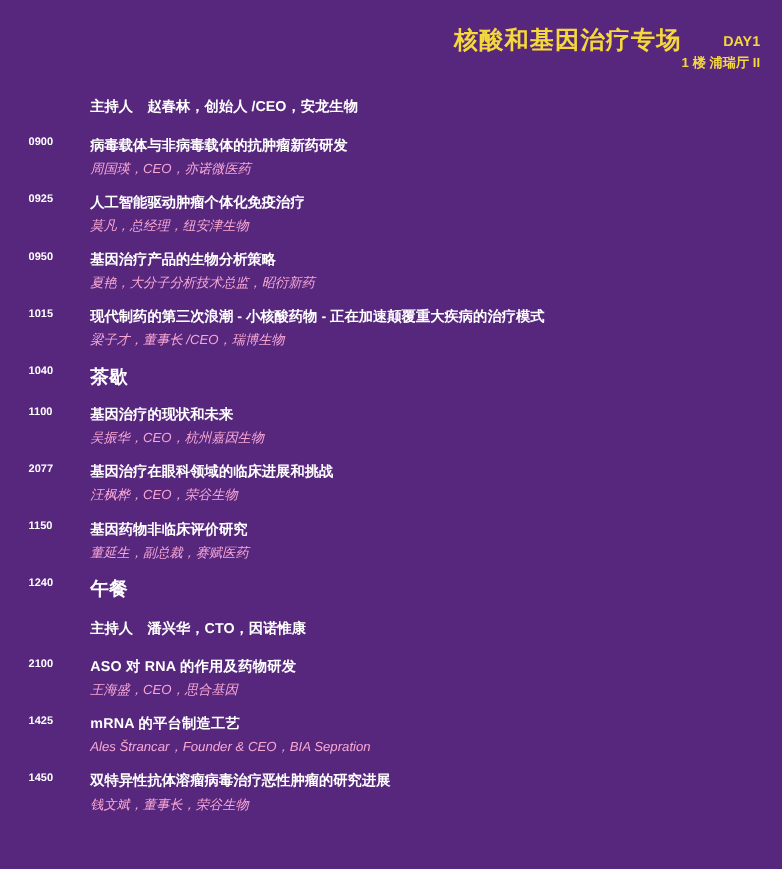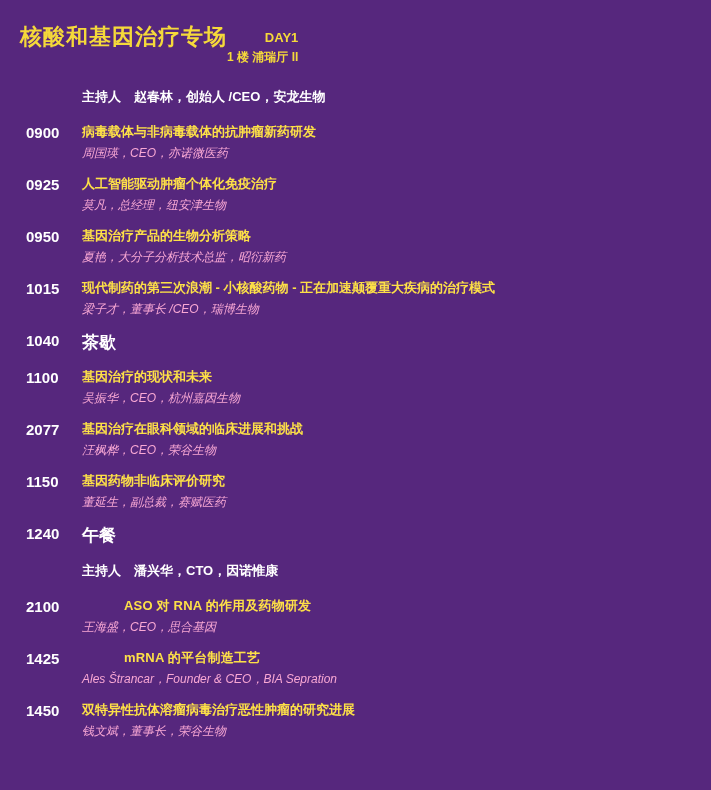--- a/index.html
+++ b/index.html
@@ -16,21 +16,21 @@
   }
   .page {
     position: relative;
     width: 711px;
     height: 790px;
     box-sizing: border-box;
   }
   .header {
     display: flex;
     align-items: flex-start;
-    justify-content: flex-start;
+    justify-content: flex-end;
     padding: 24px 20px 0 20px;
   }
   .session-title {
     font-size: 22px;
     font-weight: bold;
     color: #f5d93a;
     letter-spacing: 1px;
     line-height: 1.2;
   }
   .header-right {
@@ -57,40 +57,39 @@
     display: flex;
     align-items: flex-start;
     margin-bottom: 13px;
   }
   .row.chair {
     margin-bottom: 17px;
   }
   .time {
     width: 68px;
     flex: 0 0 68px;
-    font-size: 15px;
+    font-size: 10px;
     font-weight: bold;
     color: #ffffff;
     padding-left: 12px;
     box-sizing: border-box;
     line-height: 1.35;
   }
   .content {
     flex: 1 1 auto;
     min-width: 0;
   }
   .talk-title {
     font-size: 13px;
     font-weight: bold;
-    color: #fde047;
+    color: #ffffff;
     line-height: 1.45;
   }
   .talk-title.latin {
     letter-spacing: 0.2px;
-    margin-left: 42px;
   }
   .speaker {
     font-size: 12px;
     color: #f9a8d4;
     line-height: 1.5;
     margin-top: 2px;
     font-style: italic;
   }
   .chair-line {
     font-size: 13px;

